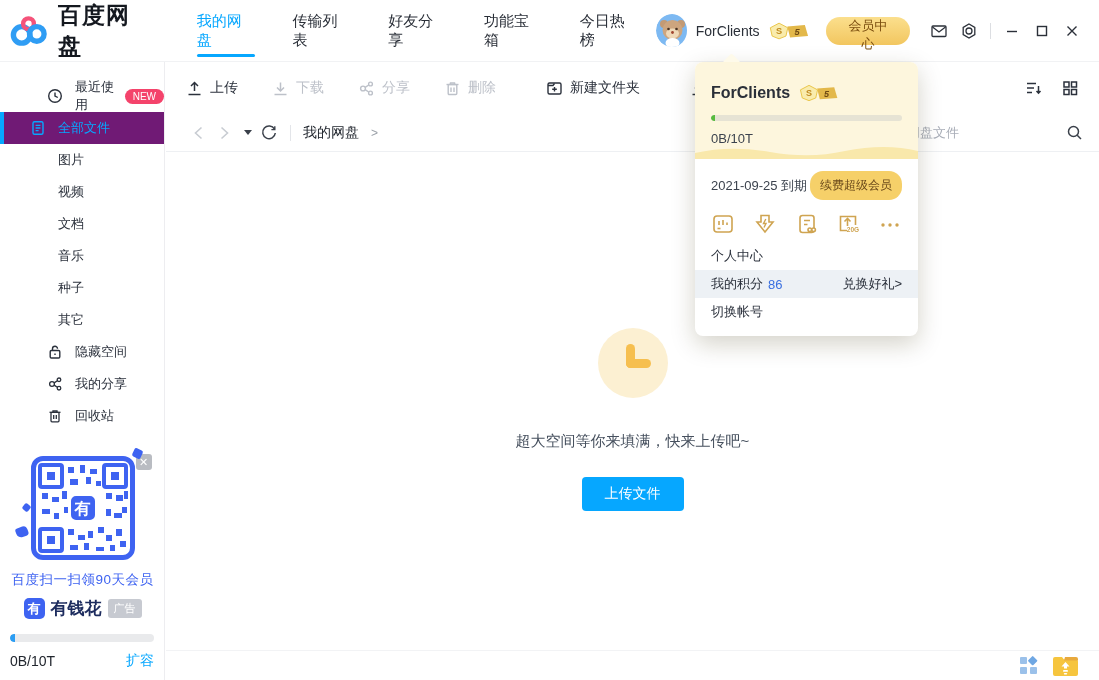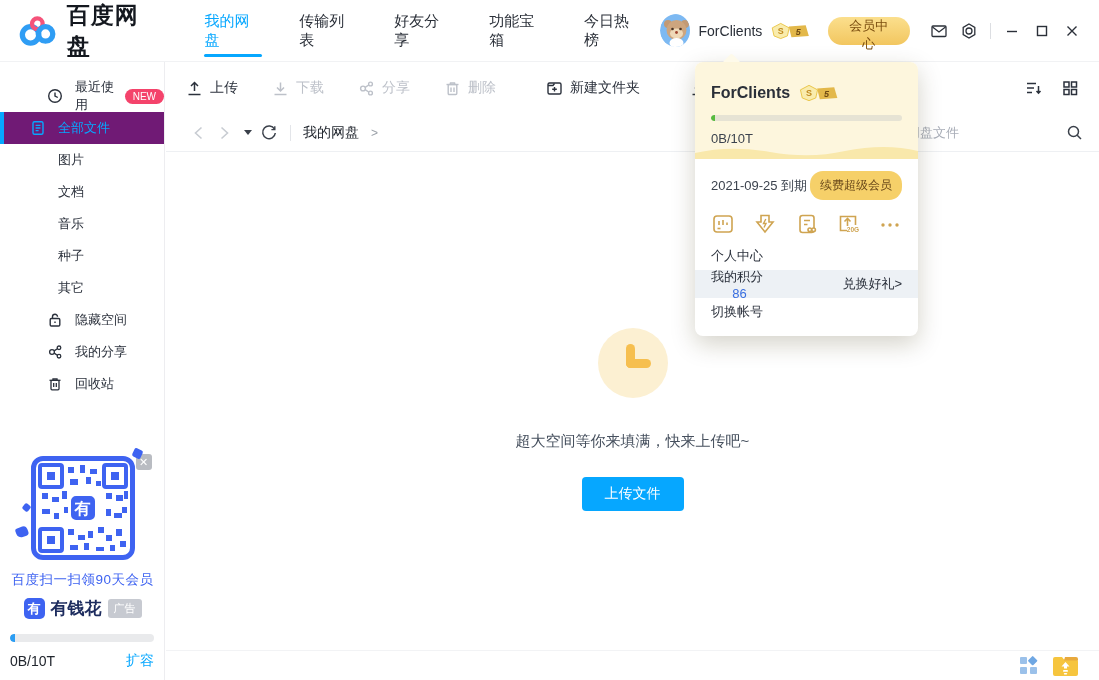--- a/index.html
+++ b/index.html
@@ -3,21 +3,21 @@
 <meta charset="utf-8">
 <style>
   * { margin:0; padding:0; box-sizing:border-box; }
   html,body { width:1099px; height:680px; }
   body { position:relative; overflow:hidden; background:#fff;
          font-family:"Liberation Sans","DejaVu Sans",sans-serif; color:#262b33; }
 
   
   .topbar { position:absolute; top:0; left:0; right:0; height:62px; background:#fff;
             display:flex; align-items:center; border-bottom:1px solid #f1f2f4; z-index:5; }
-  .logo-wrap { display:flex; align-items:center; padding-left:18px; }
+  .logo-wrap { display:flex; align-items:center; padding-left:9px; }
   .logo-title { font-size:23px; font-weight:700; color:#14181f; margin-left:10px; letter-spacing:1px; }
   .tabs { display:flex; align-items:center; margin-left:26px; height:62px; }
   .tab { position:relative; font-size:15px; color:#2a2f38; margin:0 19px; height:62px;
          display:flex; align-items:center; cursor:pointer; }
   .tab.active { color:#06a7ff; }
   .tab.active::after { content:""; position:absolute; left:50%; transform:translateX(-50%);
          bottom:5px; width:58px; height:3px; border-radius:2px; background:#06a7ff; }
   .top-right { margin-left:auto; display:flex; align-items:center; padding-right:12px; }
   .avatar { width:33px; height:33px; border-radius:50%; overflow:hidden; cursor:pointer; }
   .user-name { font-size:14px; color:#2a2f38; margin:0 8px 0 9px; cursor:pointer; }
@@ -122,21 +122,21 @@
   .panel-body { padding:10px 0 10px; }
   .expire-row { display:flex; align-items:center; justify-content:space-between; padding:2px 16px 0; }
   .expire-text { font-size:13px; color:#3c434e;text-align:center; }
   .renew-btn { border:none; background:#f6d069; color:#69481a; font-size:12px; padding:6px 10px;
                border-radius:13px; cursor:pointer; }
   .priv-row { display:flex; align-items:center; justify-content:space-between; padding:12px 16px 6px; }
   .priv-icon { width:24px; height:24px; color:#cfa451; cursor:pointer; }
   .panel-menu-item { height:28px; display:flex; align-items:center; padding:0 16px; font-size:13px;
                      color:#2b313c; cursor:pointer; }
   .points-row { background:#edf1f5; justify-content:space-between; }
-  .points-left { display:flex; align-items:center;flex-direction:column; }
+  .points-left { display:flex; align-items:center; }
   .points-value { color:#3a6fe0; margin-left:5px; }
   .redeem { color:#2b313c; }
 </style>
 </head>
 <body>
 
 <div class="topbar">
   <div class="logo-wrap">
     <svg width="40" height="34" viewBox="0 0 40 34">
       <circle cx="13" cy="21" r="8.5" fill="none" stroke="#2f9df4" stroke-width="5.5"></circle>
@@ -219,20 +219,23 @@
     </div>
     <div class="side-item active">
       <svg class="s-icon" viewBox="0 0 16 16" fill="none" stroke="currentColor" stroke-width="1.4">
         <rect x="3" y="1.8" width="10" height="12.4" rx="1.5"></rect>
           <path d="M5.6 5.4 H10.4 M5.6 8 H10.4 M5.6 10.6 H8.6"></path>
       </svg>
       <span>全部文件</span>
     </div>
     <div class="side-item sub">
         <span>图片</span>
+      </div>
+    <div class="side-item sub">
+        <span>视频</span>
       </div>
     <div class="side-item sub">
         <span>文档</span>
       </div>
     <div class="side-item sub">
         <span>音乐</span>
       </div>
     <div class="side-item sub">
         <span>种子</span>
       </div>

